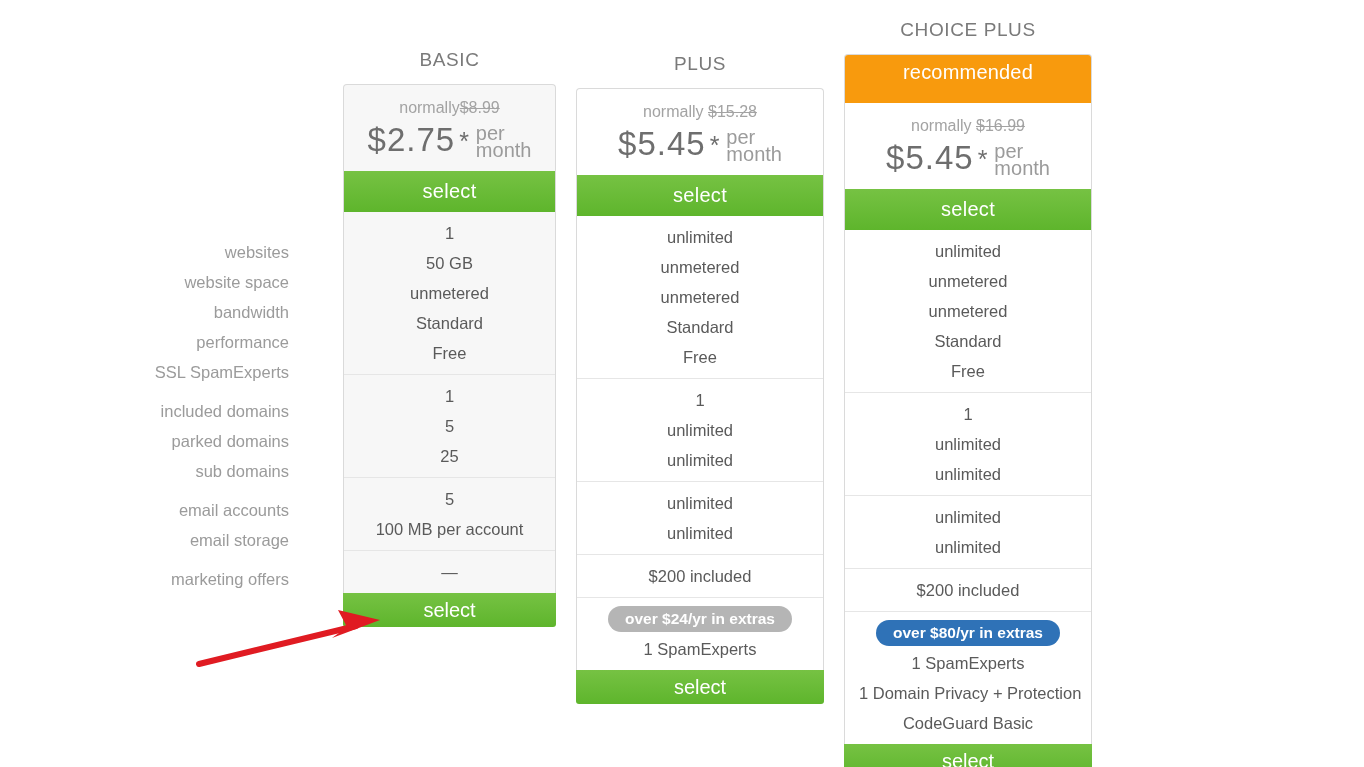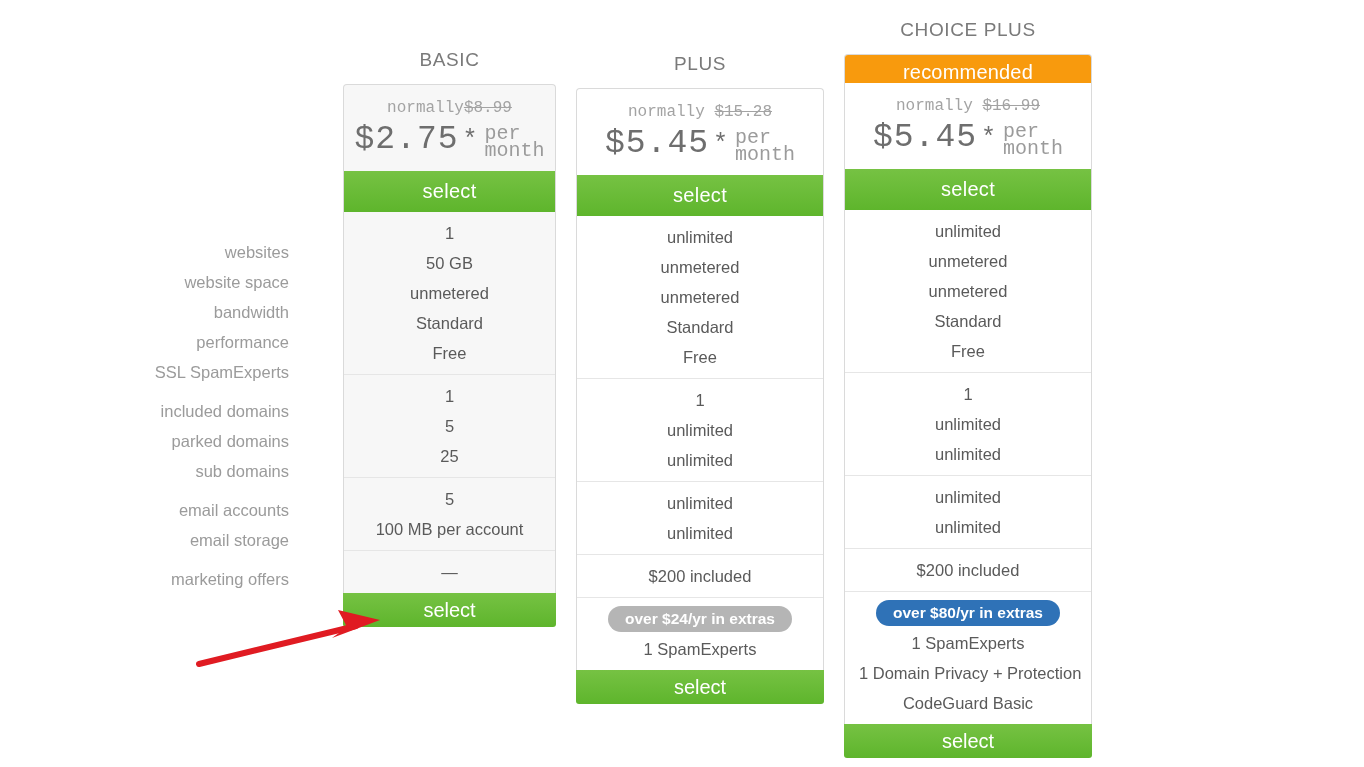--- a/index.html
+++ b/index.html
@@ -60,28 +60,27 @@
     overflow: hidden;
   }
   .card.tinted { background: #f7f7f7; }
 
   .ribbon {
     background: #f89a0d;
     color: #ffffff;
     text-align: center;
     font-size: 20px;
     line-height: 34px;
-    height: 28px;
+    height: 48px;
     letter-spacing: 0.2px;
   }
 
   .price-box {
     padding: 13px 0 12px 0;
     text-align: center;
-    font-family: Liberation Mono, monospace;
   }
   .normally {
     font-size: 16px;
     color: #a3a3a3;
     line-height: 20px;
     white-space: nowrap;
   }
   .normally s { text-decoration: line-through; }
   .price-line {
     display: flex;

